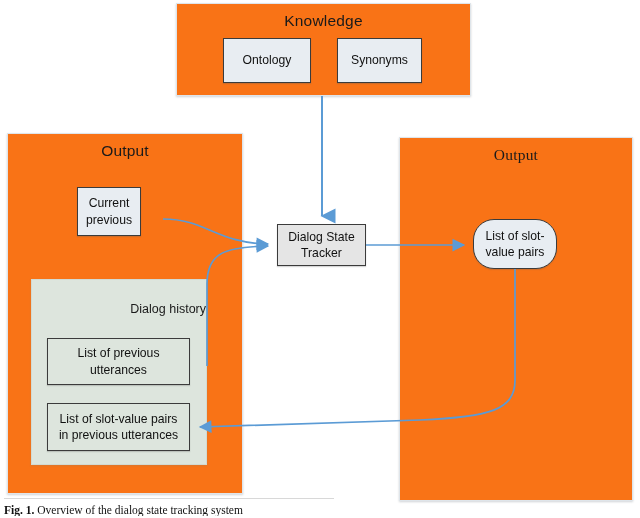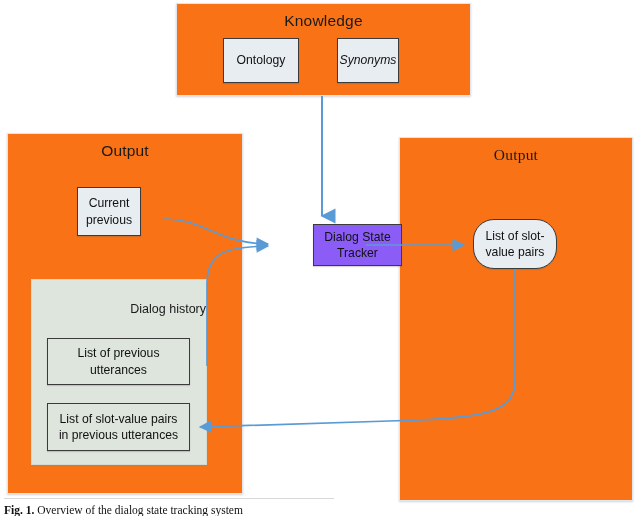--- a/index.html
+++ b/index.html
@@ -56,21 +56,21 @@
     display: flex;
     align-items: center;
     justify-content: center;
     text-align: center;
     font-size: 12.2px;
     line-height: 1.32;
     color: #111111;
     padding: 2px 4px;
     box-shadow: 0 1px 1px rgba(90,90,90,0.25);
   }
-  .node.on-white { background: #8b5cf6; margin-left: 36px; }
+  .node.on-white { background: #e5e5e5; }
   .node.on-blue  { background: #e8edf2; }
   .node.on-green { background: #dde5dd; }
   .node-label { display: block; }
   #wires {
     position: absolute;
     left: 0;
     top: 0;
     width: 640px;
     height: 518px;
     pointer-events: none;
@@ -98,25 +98,25 @@
 </style>
 </head>
 <body>
 
 <div id="figure">
 
   <div class="panel" style="left:176px; top:3px; width:295px; height:93px;">
     <div class="panel-title" style="top:8px;">Knowledge</div>
   </div>
 
-  <div class="node on-blue" style="left:223px; top:38px; width:76px; height:45px;">
+  <div class="node on-blue" style="left:223px; top:38px; width:88px; height:45px;">
     <span class="node-label">Ontology</span>
   </div>
 
-  <div class="node on-blue" style="left:337px; top:38px; width:62px; height:45px;font-style:italic;">
+  <div class="node on-blue" style="left:337px; top:38px; width:85px; height:45px;">
     <span class="node-label">Synonyms</span>
   </div>
 
   <div class="panel" style="left:7px; top:133px; width:236px; height:361px;">
     <div class="panel-title" style="top:8px;">Output</div>
   </div>
 
   <div class="node on-blue" style="left:77px; top:187px; width:64px; height:49px;">
     <span>
       <span>Current</span><br>

